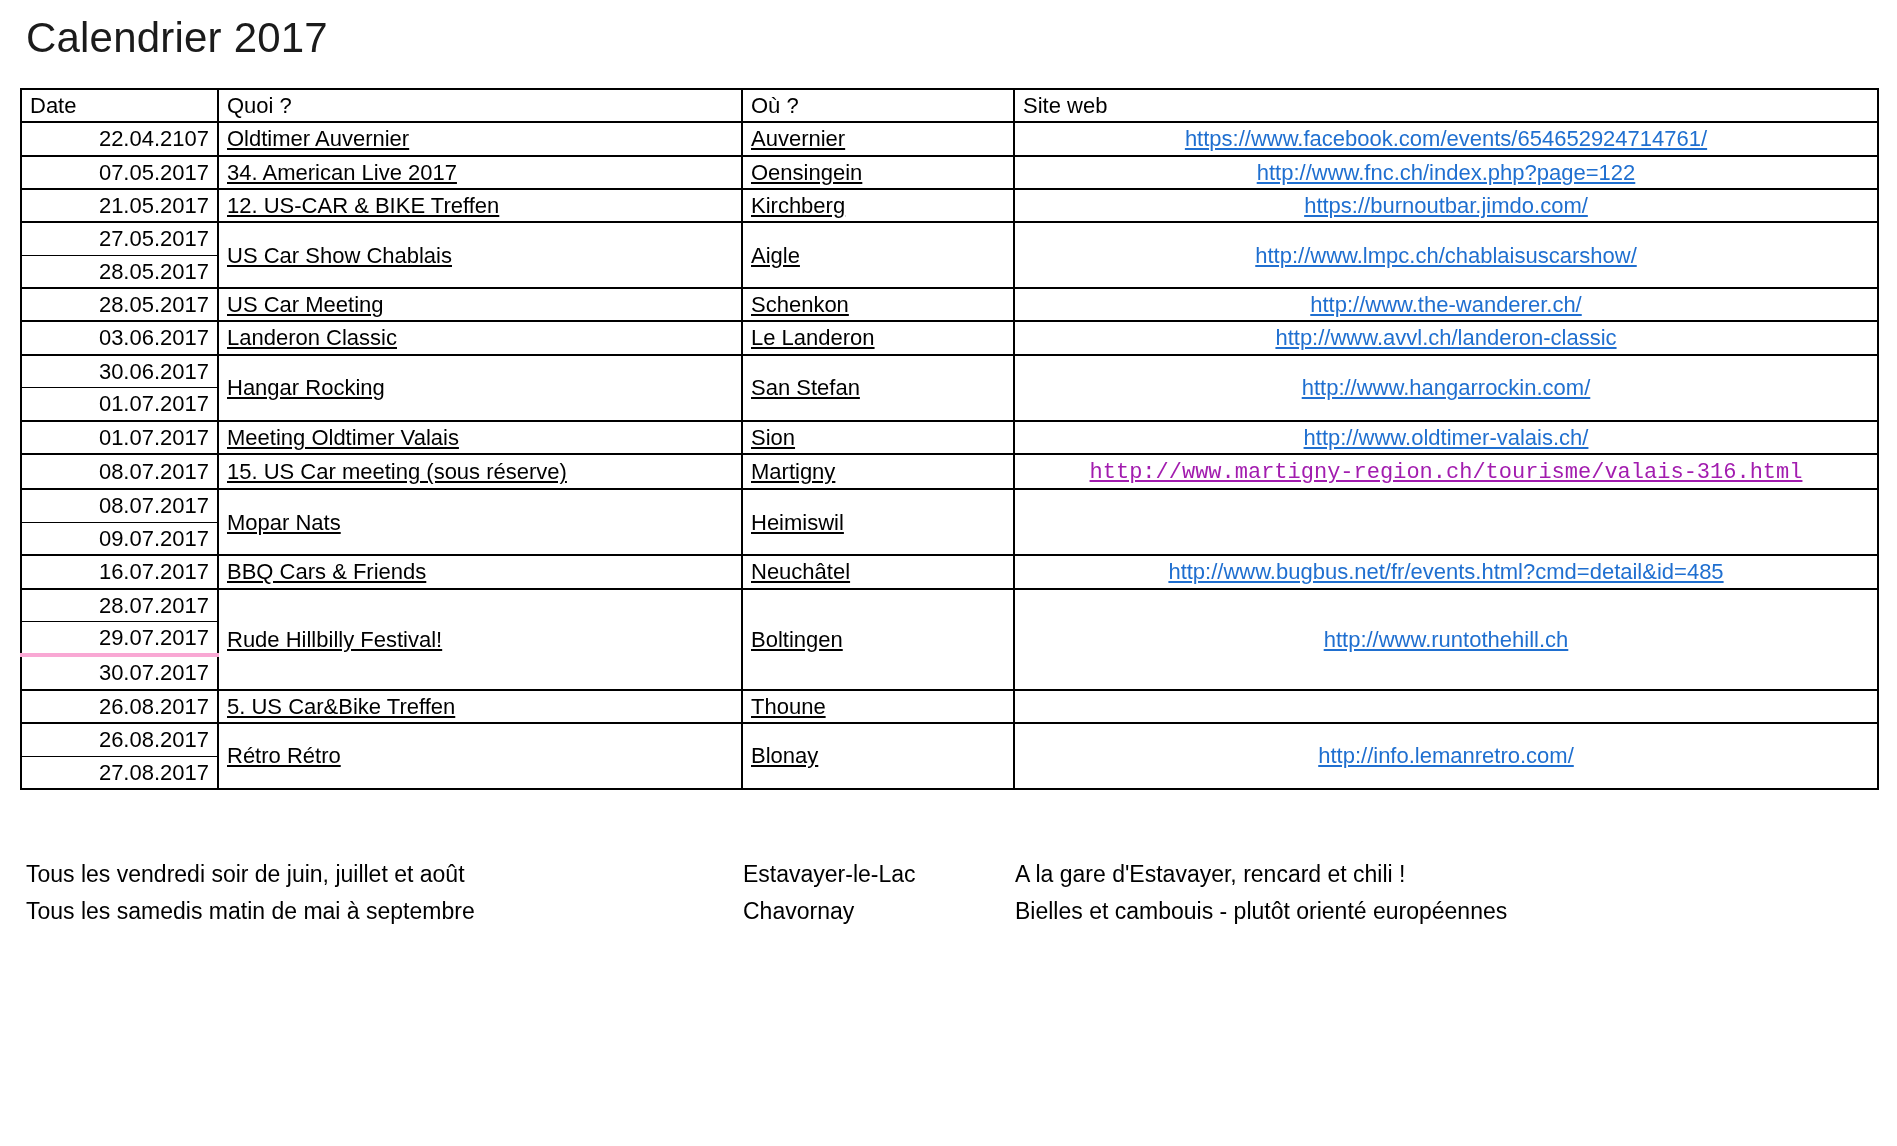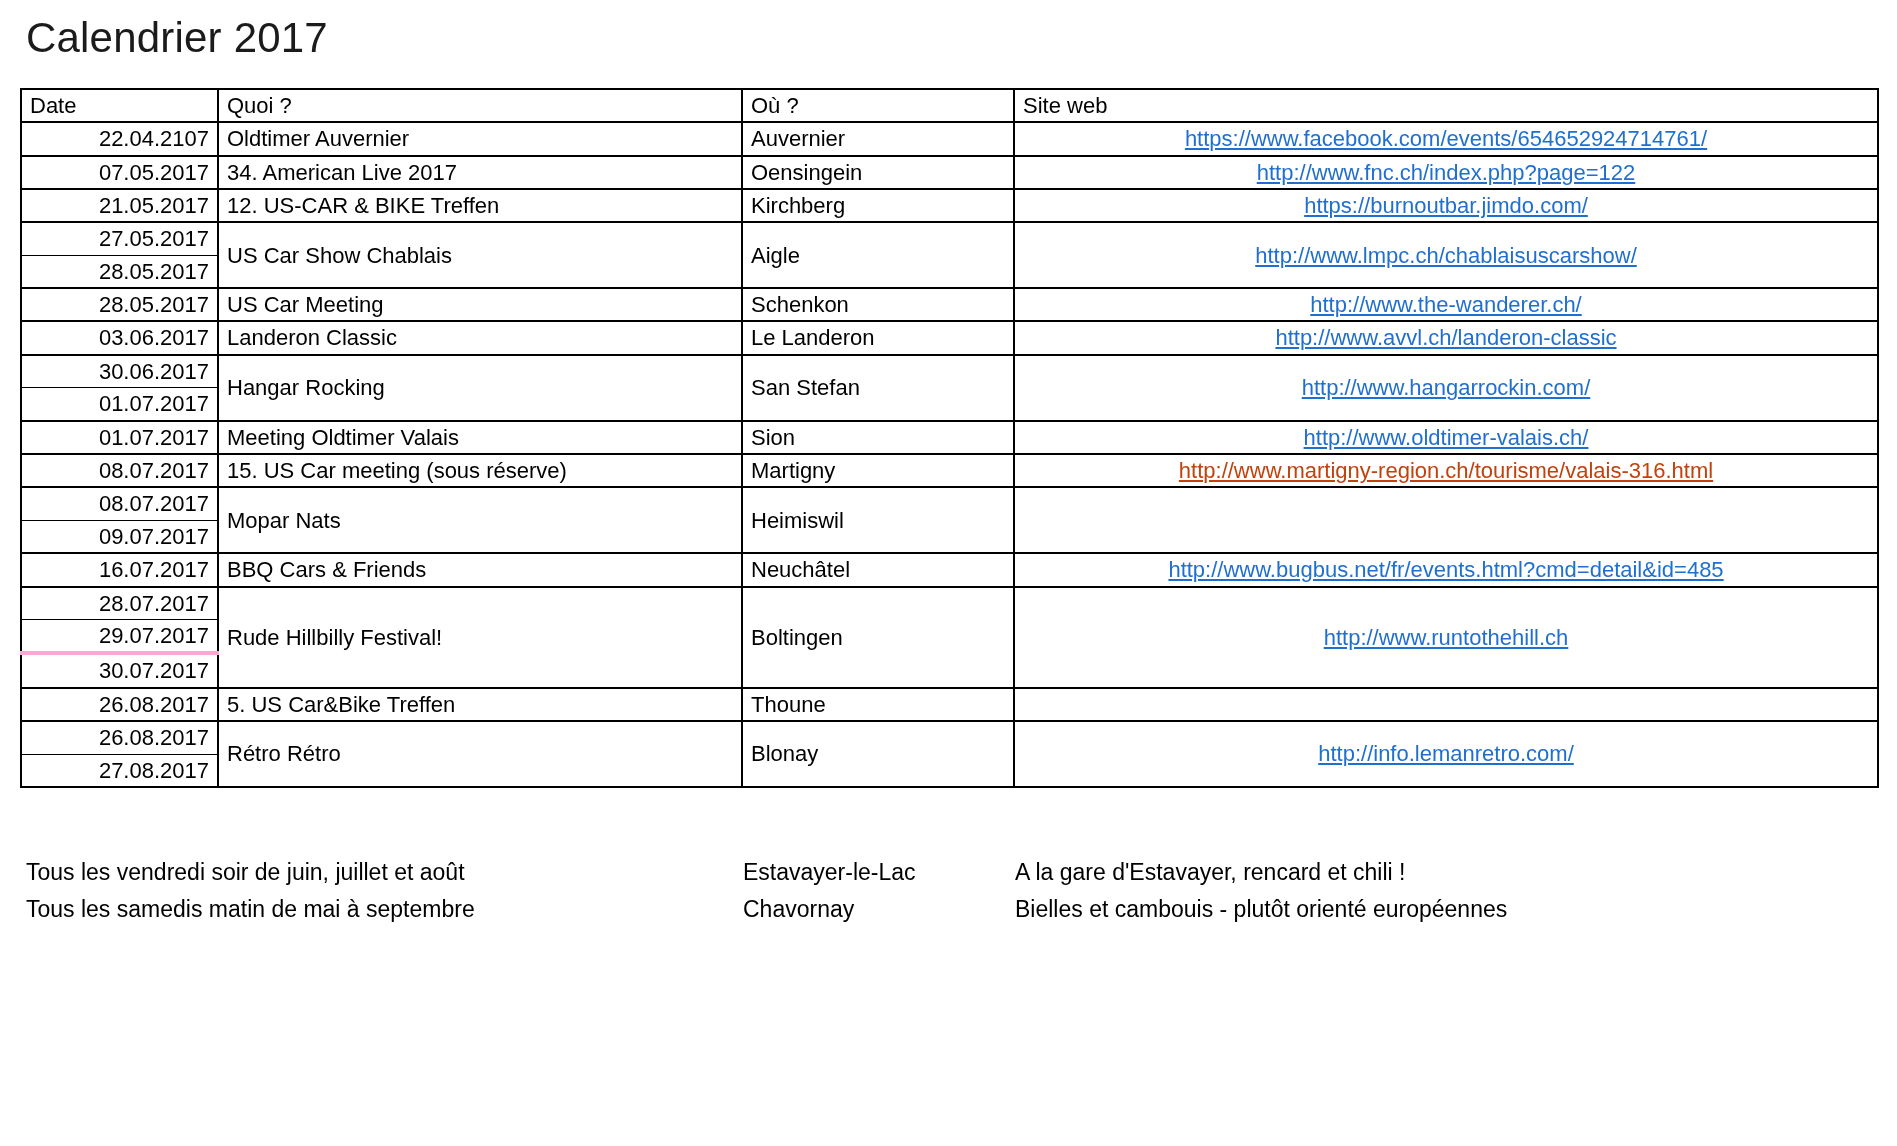--- a/index.html
+++ b/index.html
@@ -62,36 +62,38 @@
   td.date {
     text-align: right;
     padding-right: 12px;
     border-left: 3px solid #000;
   }
   td.date.inner-top { border-bottom: 1px solid #000; }
   td.date.inner-mid { border-top: 1px solid #000; border-bottom: 4px solid #f9a8d4; }
   td.date.inner-bot { border-top: 1px solid #000; }
   td.what, td.where {
     text-align: left;
+    text-decoration: underline;
   }
   td.web {
     text-align: center;
     padding-left: 10px;
     border-right: 3px solid #000;
   }
   th.date-h { border-left: 3px solid #000; }
   th.web-h  { border-right: 3px solid #000; }
 
   a.link {
     color: #1f6fd0;
     text-decoration: underline;
     font-size: 22px;
   }
   a.link.visited {
-    color: #c2410c;
+    color: #a21caf;
+    font-family: Liberation Mono, monospace;
   }
 
   .regulars {
     margin: 66px 0 0 26px;
     font-size: 23px;
   }
   .regulars .heading {
     margin-bottom: 40px;
   }
   table.reg {

